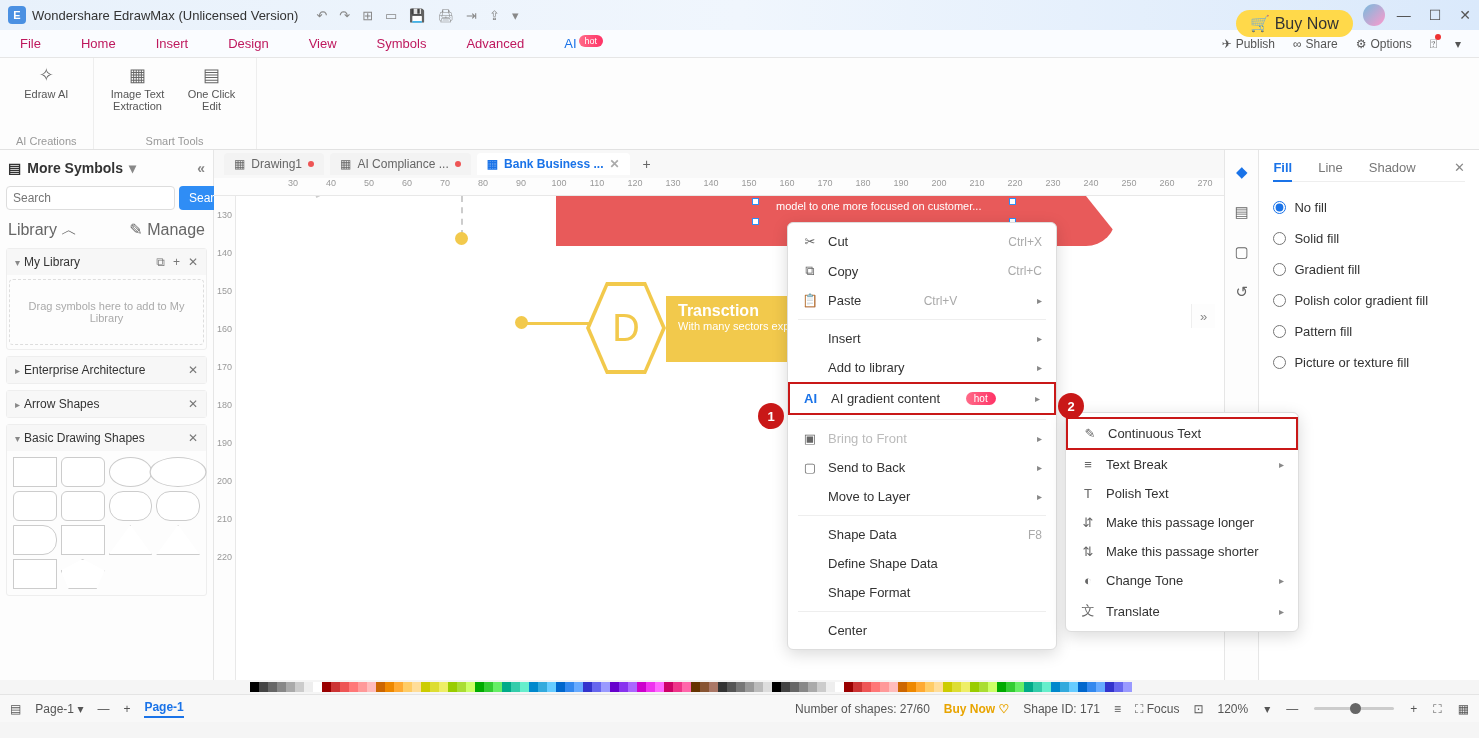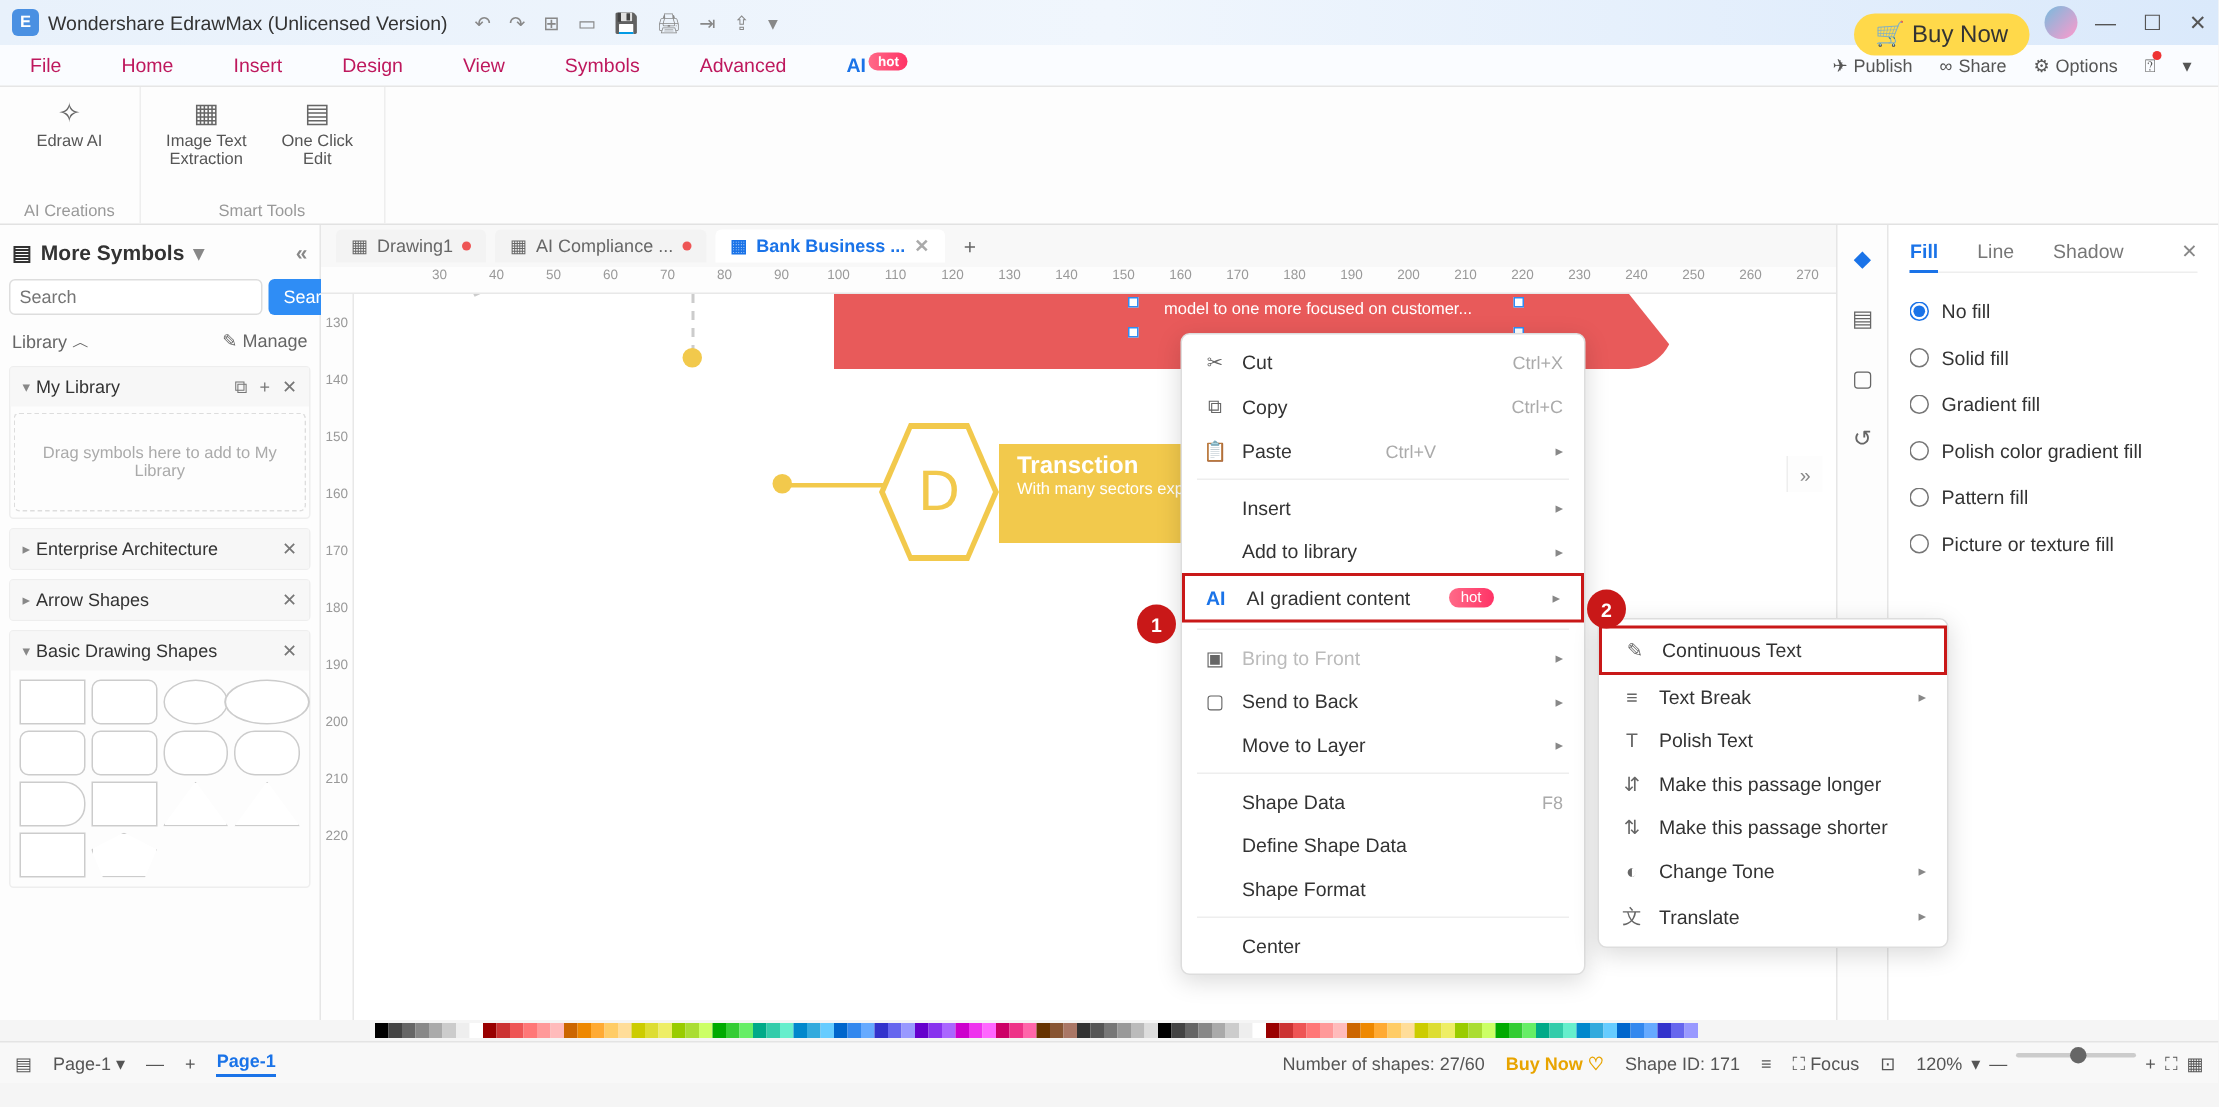--- a/index.html
+++ b/index.html
@@ -10,40 +10,40 @@
 .titlebar .qa{margin-left:18px;display:flex;gap:12px;color:#888;}
 .titlebar .qa span{cursor:pointer;}
 .titlebar .spacer{flex:1;}
 .buynow{background:#ffd94a;color:#333;border-radius:14px;padding:4px 14px;font-size:16px;font-weight:400;margin-right:10px;cursor:pointer;margin-top:16px;}
 .avatar{width:22px;height:22px;border-radius:50%;background:linear-gradient(135deg,#7bd,#f9c);margin-right:12px;}
 .winctrl{display:flex;gap:18px;color:#555;font-size:14px;}
 .winctrl span{cursor:pointer;}
 .menubar{height:28px;background:#fafcff;display:flex;align-items:center;padding-left:20px;border-bottom:1px solid #e6e6e6;}
 .menubar .mtabs{display:flex;gap:40px;}
 .menubar .mtab{font-size:13px;color:#be185d;cursor:pointer;position:relative;}
-.menubar .mtab.active{color:#1a73e8;font-weight:700;}
+.menubar .mtab.active{color:#1a73e8;font-weight:400;}
 .menubar .hot{background:linear-gradient(90deg,#ff6a88,#ff3366);color:#fff;font-size:9px;padding:1px 6px;border-radius:8px;margin-left:2px;vertical-align:top;}
 .menubar .right{margin-left:auto;display:flex;align-items:center;gap:18px;padding-right:18px;color:#555;font-size:12px;}
 .menubar .right .item{display:flex;gap:4px;align-items:center;cursor:pointer;}
 .menubar .right .notif{position:relative;}
 .menubar .right .notif::after{content:'';position:absolute;top:-3px;right:-4px;width:6px;height:6px;background:#e33;border-radius:50%;}
 .ribbon{height:92px;background:#fdfdfd;display:flex;border-bottom:1px solid #e2e2e2;}
 .ribbon .group{display:flex;flex-direction:column;align-items:center;padding:6px 16px 2px;border-right:1px solid #eee;}
 .ribbon .group .tools{display:flex;gap:18px;}
 .ribbon .tool{display:flex;flex-direction:column;align-items:center;gap:2px;cursor:pointer;color:#555;font-size:11px;text-align:center;width:56px;}
 .ribbon .tool .ico{font-size:18px;color:#666;}
 .ribbon .gname{font-size:11px;color:#999;margin-top:auto;}
 .workspace{display:flex;height:530px;position:relative;}
 .leftpanel{width:214px;background:#fdfdfd;border-right:1px solid #e6e6e6;display:flex;flex-direction:column;padding:6px;}
 .lp-hdr{display:flex;align-items:center;gap:6px;font-weight:600;font-size:14px;padding:4px 2px;}
 .lp-hdr .collapse{margin-left:auto;color:#888;cursor:pointer;}
 .lp-search{display:flex;gap:4px;margin:6px 0;}
 .lp-search input{flex:1;border:1px solid #ddd;border-radius:4px;padding:4px 6px;font-size:12px;}
 .lp-search button{background:#2f8df5;color:#fff;border:none;border-radius:4px;padding:4px 10px;font-size:12px;cursor:pointer;}
-.lp-lib{display:flex;justify-content:space-between;font-size:12px;color:#666;padding:4px 2px;}
+.lp-lib{display:flex;justify-content:space-between;font-size:16px;color:#666;padding:4px 2px;}
 .lp-lib span{cursor:pointer;}
 .lp-section{border:1px solid #eee;border-radius:3px;margin:3px 0;}
 .lp-section .sec-hd{display:flex;align-items:center;padding:6px 8px;font-size:12px;color:#333;background:#f7f7f7;cursor:pointer;}
 .lp-section .sec-hd .arrow{margin-right:4px;color:#888;font-size:10px;}
 .lp-section .sec-hd .acts{margin-left:auto;display:flex;gap:8px;color:#777;}
 .lp-drop{border:1px dashed #ddd;border-radius:4px;height:66px;display:flex;align-items:center;justify-content:center;text-align:center;color:#aaa;font-size:11px;padding:4px;margin:4px 2px;}
 .shape-grid{display:grid;grid-template-columns:repeat(4,1fr);gap:4px;padding:6px;}
 .shape{height:30px;border:1px solid #ccc;background:#fff;}
 .shape.circle{border-radius:50%;}
 .shape.round{border-radius:6px;}
@@ -93,21 +93,21 @@
 .proppanel .ptab.active{color:#1a73e8;font-weight:600;border-bottom:2px solid #1a73e8;padding-bottom:5px;margin-bottom:-7px;}
 .proppanel .close{margin-left:auto;color:#888;cursor:pointer;}
 .radio-row{display:flex;align-items:center;gap:8px;padding:8px 0;font-size:13px;color:#333;cursor:pointer;}
 .radio-row input{accent-color:#1a73e8;}
 .palette{height:14px;display:flex;padding:2px 250px 2px 250px;gap:0;}
 .palette span{width:9px;height:10px;}
 .statusbar{height:28px;background:#f8f8f8;border-top:1px solid #e4e4e4;display:flex;align-items:center;padding:0 10px;font-size:12px;color:#555;gap:14px;}
 .statusbar .pages{color:#1a73e8;font-weight:600;border-bottom:2px solid #1a73e8;padding-bottom:2px;}
 .statusbar .sp{flex:1;}
 .statusbar .buy{color:#e8a400;font-weight:600;}
-.statusbar .zoom{display:flex;gap:6px;}
+.statusbar .zoom{display:flex;align-items:center;gap:16px;}
 .slider{width:80px;height:3px;background:#ccc;position:relative;border-radius:2px;}
 .slider .thumb{position:absolute;left:36px;top:-4px;width:11px;height:11px;border-radius:50%;background:#666;}
 .rightchev{position:absolute;top:154px;right:264px;width:24px;height:24px;display:flex;align-items:center;justify-content:center;color:#888;cursor:pointer;background:#fdfdfd;border-left:1px solid #eee;z-index:3;}
 </style>
 </head>
 <body>
 
 <div class="titlebar">
   <span class="logo">E</span>
   <span class="appname">Wondershare EdrawMax (Unlicensed Version)</span>

